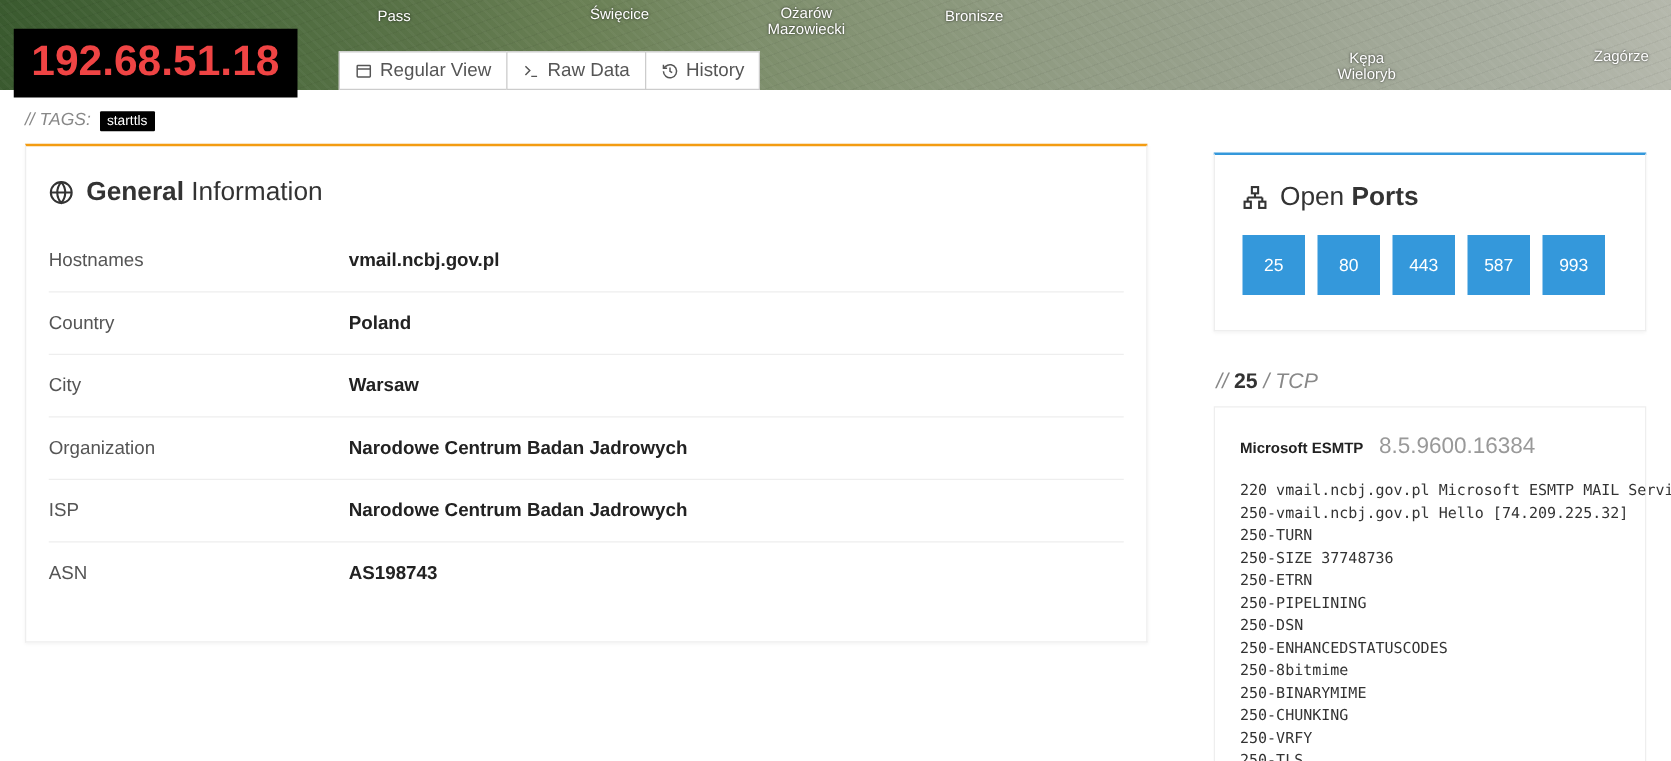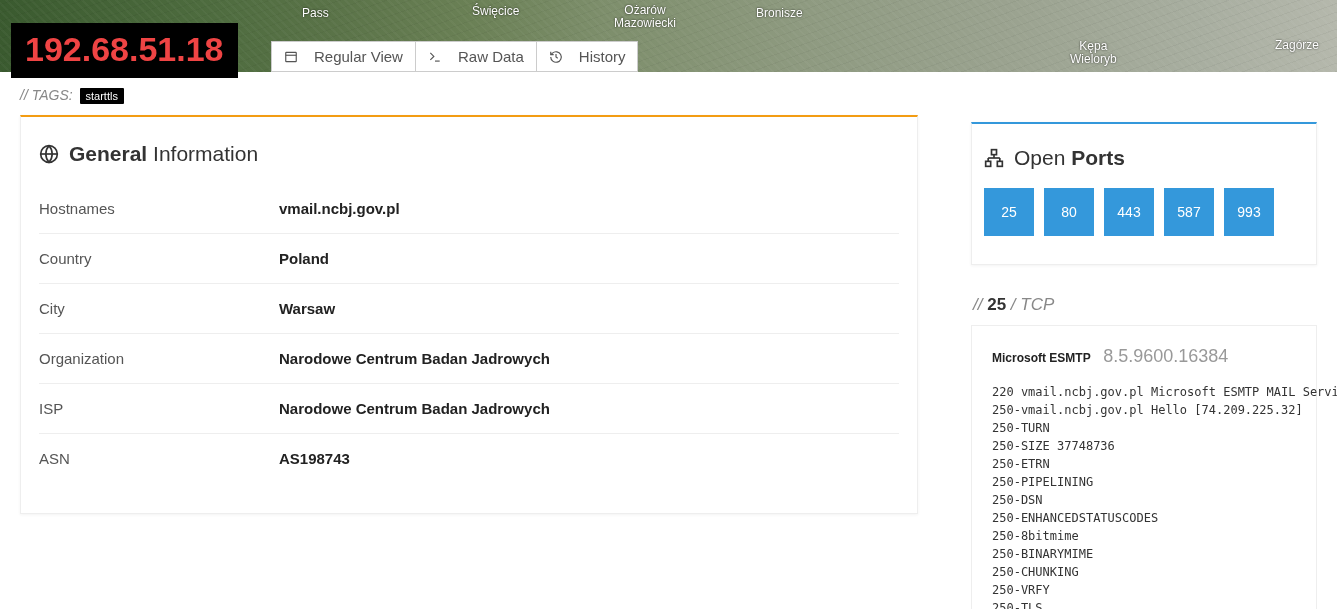--- a/index.html
+++ b/index.html
@@ -6,33 +6,33 @@
 body { font-family: -apple-system, BlinkMacSystemFont, "Segoe UI", Helvetica, Arial, sans-serif; background: #fff; color: #333; width: 1337px; overflow: hidden; }
 
 .map-header { height: 72px; position: relative; background: linear-gradient(90deg, #3a5a2f 0%, #4d6b3e 15%, #5a7348 25%, #6a8055 35%, #7d8e6b 45%, #8e9a80 60%, #9aa28f 75%, #a8aea0 90%, #b5b8ac 100%); background-image:
   repeating-linear-gradient(45deg, rgba(255,255,255,0.03) 0 2px, transparent 2px 6px),
   repeating-linear-gradient(-20deg, rgba(0,0,0,0.04) 0 1px, transparent 1px 8px),
   linear-gradient(90deg, #3a5a2f 0%, #4d6b3e 15%, #5a7348 25%, #6a8055 35%, #7d8e6b 45%, #8e9a80 60%, #9aa28f 75%, #a8aea0 90%, #b5b8ac 100%);
 }
 .map-label { position:absolute; color:#fff; font-size:12px; text-shadow:0 0 2px rgba(0,0,0,0.8); font-weight:500; white-space:nowrap; }
 .ip-title { position:absolute; top:23px; left:11px; background:#000; color:#ef4444; padding:7px 14px 9px; font-size:34px; font-weight:700; letter-spacing:0px; }
 .view-tabs { position:absolute; bottom:0; left:271px; display:flex; }
-.view-tab { background:#fff; border:1px solid #ccc; padding:6px 12px; font-size:15px; display:flex; align-items:center; gap:16px; cursor:pointer; color:#555; }
+.view-tab { background:#fff; border:1px solid #ccc; padding:6px 12px; font-size:15px; display:flex; align-items:center; gap:6px; cursor:pointer; color:#555; }
 .view-tab:not(:first-child){ margin-left:-1px; }
 .view-tab svg { width:14px; height:14px; }
 
 .content { display:flex; padding:0 20px; gap:0; }
 .left-col { width:970px; }
 .right-col { width:347px; margin-left:0; }
 
 .tags-row { padding:15px 0 12px 0; font-size:14px; color:#888; font-style:italic; }
 .tag-badge { background:#000; color:#fff; font-size:11px; padding:2px 6px; border-radius:1px; font-style:normal; margin-left:3px; }
 
 .card { background:#fff; border:1px solid #eee; border-top:2px solid #f39c12; padding:25px 18px 30px; box-shadow:0 1px 3px rgba(0,0,0,0.05); width:898px; }
-.card.ports { border-top:2px solid #3498db; padding:22px 12px 28px; width:346px; }
+.card.ports { border-top:2px solid #3498db; padding:22px 22px 28px; width:346px; }
 .card-title { font-size:21px; font-weight:300; color:#333; display:flex; align-items:center; gap:10px; margin-bottom:18px; }
 .card-title .bold { font-weight:700; }
 .card-title svg { width:20px; height:20px; }
 
 .info-row { display:flex; padding:16px 0; border-bottom:1px solid #eee; align-items:center; }
 .info-row:last-child { border-bottom:none; }
 .info-label { width:240px; font-size:15px; color:#555; font-weight:400; }
 .info-value { font-size:15px; font-weight:700; color:#222; }
 .domain-box { border:1px solid #ddd; padding:10px 28px; font-size:12px; letter-spacing:1px; color:#666; font-weight:400; }
 

